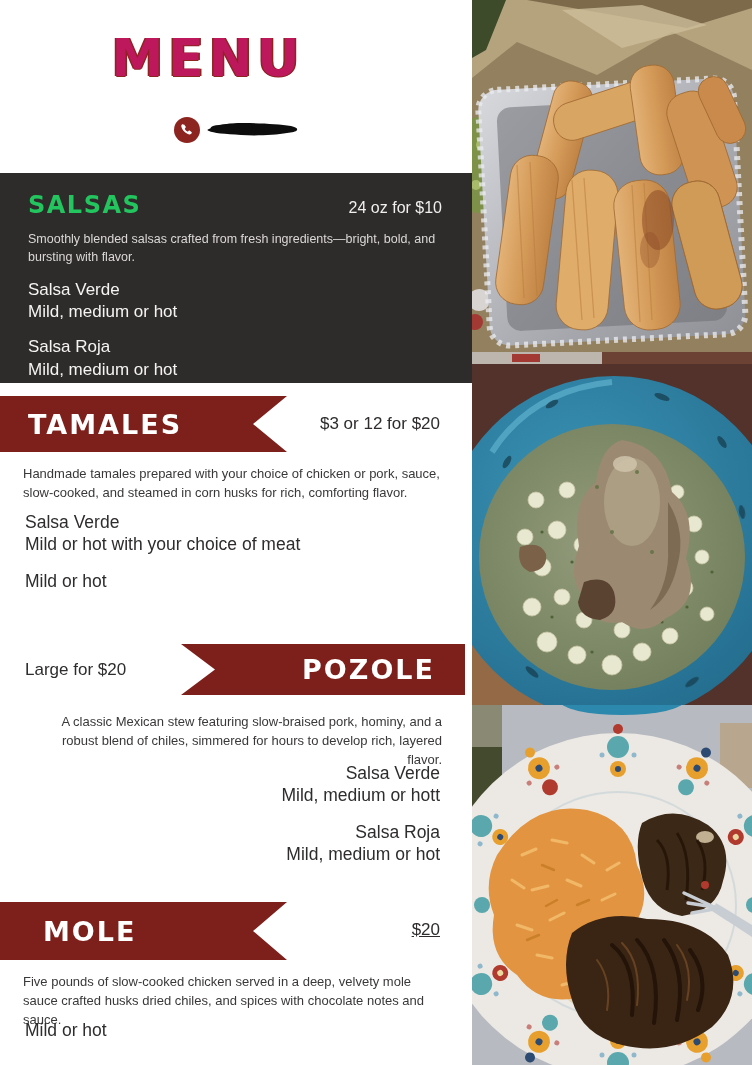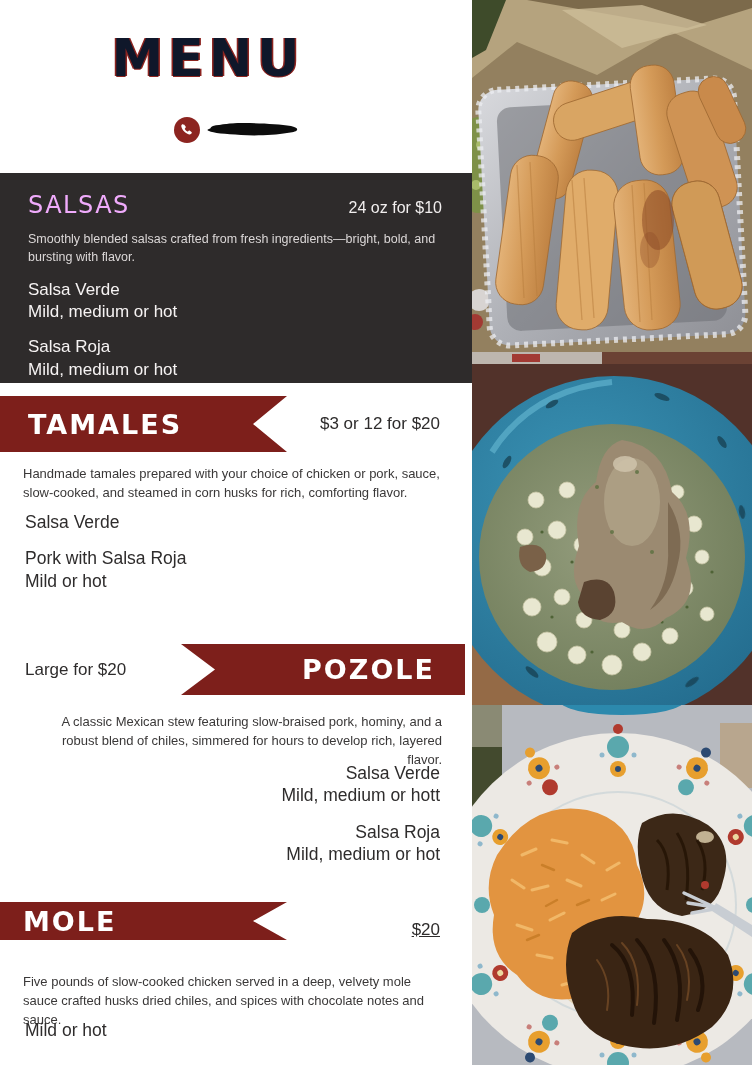--- a/index.html
+++ b/index.html
@@ -5,55 +5,55 @@
   * { margin:0; padding:0; box-sizing:border-box; }
   html,body { background:#e8e8e8; }
   .page {
     position:relative; width:752px; height:1065px; background:#ffffff;
     font-family:"Liberation Sans", sans-serif; overflow:hidden; margin:0 auto;
   }
   
   .menu-title {
     position:absolute; top:28px; left:0; width:416px; text-align:center;
     font-family:"DejaVu Sans", sans-serif; font-weight:bold; font-size:52px;
-    letter-spacing:5px; color:#0f172a;
+    letter-spacing:5px; color:#be185d;
     text-shadow:1.5px 0 0 #8c2420, -1.5px 0 0 #8c2420, 0 1px 0 #8c2420;
   }
   .phone-row {
     position:absolute; top:116px; left:0; width:472px; height:28px;
     display:flex; align-items:center; justify-content:center; gap:7px;
   }
   .phone-badge {
     width:26px; height:26px; border-radius:50%; background:#8c2420;
     display:flex; align-items:center; justify-content:center; flex:0 0 auto;
   }
   
   .panel {
     position:absolute; top:173px; left:0; width:472px; height:210px;
     background:#2e2b2b; color:#f4f1f1; padding:18px 30px 0 28px;
   }
   .panel-head { display:flex; justify-content:space-between; align-items:baseline; }
   .panel-title {
-    font-family:"DejaVu Sans", sans-serif; font-weight:normal; font-size:24px;
-    letter-spacing:1.5px; color:#f0abfc;
+    font-family:"DejaVu Sans", sans-serif; font-weight:bold; font-size:24px;
+    letter-spacing:1.5px; color:#22c55e;
   }
   .panel-price { font-size:16px; color:#f1eeee; }
   .panel-desc { margin-top:11px; font-size:12.5px; line-height:1.45; color:#dcd8d8; max-width:408px; }
   .panel-item { margin-top:13px; font-size:17px; line-height:1.3; color:#f6f3f3; }
   
   .ribbon {
     position:absolute; background:#7d1f1b; display:flex; align-items:center;
     font-family:"DejaVu Sans", sans-serif; font-weight:bold; color:#ffffff;text-align:center;
   }
   .ribbon-left { clip-path:polygon(0 0, 100% 0, calc(100% - 34px) 50%, 100% 100%, 0 100%); }
   .ribbon-right { clip-path:polygon(0 0, 100% 0, 100% 100%, 0 100%, 34px 50%); }
   .ribbon-text { font-size:27px; letter-spacing:2px; }
   #tamales-ribbon { top:396px; left:0; width:287px; height:56px; padding-left:28px; }
   #pozole-ribbon  { top:644px; left:181px; width:284px; height:51px; justify-content:flex-end; padding-right:30px; }
-  #mole-ribbon    { top:902px; left:0; width:287px; height:38px; padding-left:23px; }
+  #mole-ribbon    { top:902px; left:0; width:287px; height:58px; padding-left:43px; }
   
   .price-beside {
     position:absolute; display:flex; align-items:center; font-size:17px; color:#2e2c2c;
   }
   #tamales-price { top:396px; height:56px; left:287px; width:153px; justify-content:flex-end; }
   #pozole-price  { top:644px; height:51px; left:25px; }
   #mole-price    { top:902px; height:55px; left:287px; width:153px; justify-content:flex-end;text-decoration:underline; }
   .desc { position:absolute; font-size:13px; line-height:1.46; color:#3a3838; }
   #tamales-desc { top:465px; left:23px; width:420px; }
   #pozole-desc  { top:713px; left:32px; width:410px; text-align:right; }
@@ -107,23 +107,23 @@
   </div>
 
   <div id="tamales-ribbon" class="ribbon ribbon-left">
     <span class="ribbon-text">TAMALES</span>
   </div>
   <div id="tamales-price" class="price-beside">$3 or 12 for $20</div>
   <div id="tamales-desc" class="desc">Handmade tamales prepared with your choice of chicken or pork, sauce, slow-cooked, and steamed in corn husks for rich, comforting flavor.</div>
   <div id="tamales-items" class="items">
     <div>
       <div>Salsa Verde</div>
+      <div>Mild or hot with your choice of meat</div>
     </div>
     <div class="gap">
-      <div>Pork with Salsa Roja</div>
       <div>Mild or hot</div>
     </div>
   </div>
 
   <div id="pozole-price" class="price-beside">Large for $20</div>
   <div id="pozole-ribbon" class="ribbon ribbon-right">
     <span class="ribbon-text">POZOLE</span>
   </div>
   <div id="pozole-desc" class="desc">A classic Mexican stew featuring slow-braised pork, hominy, and a robust blend of chiles, simmered for hours to develop rich, layered flavor.</div>
   <div id="pozole-items" class="items">

